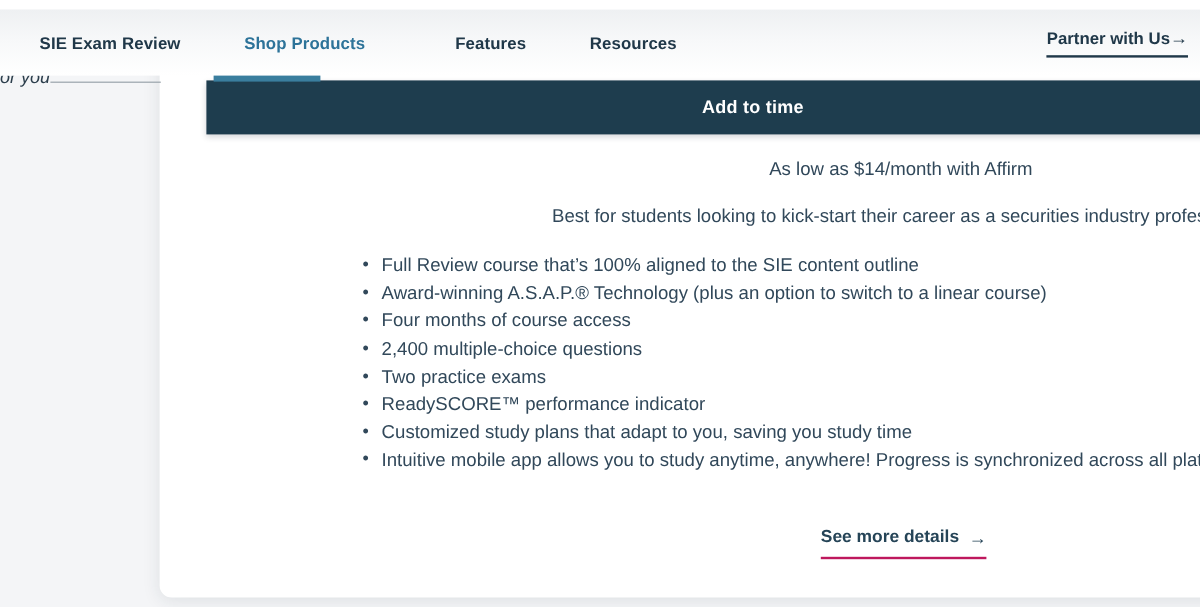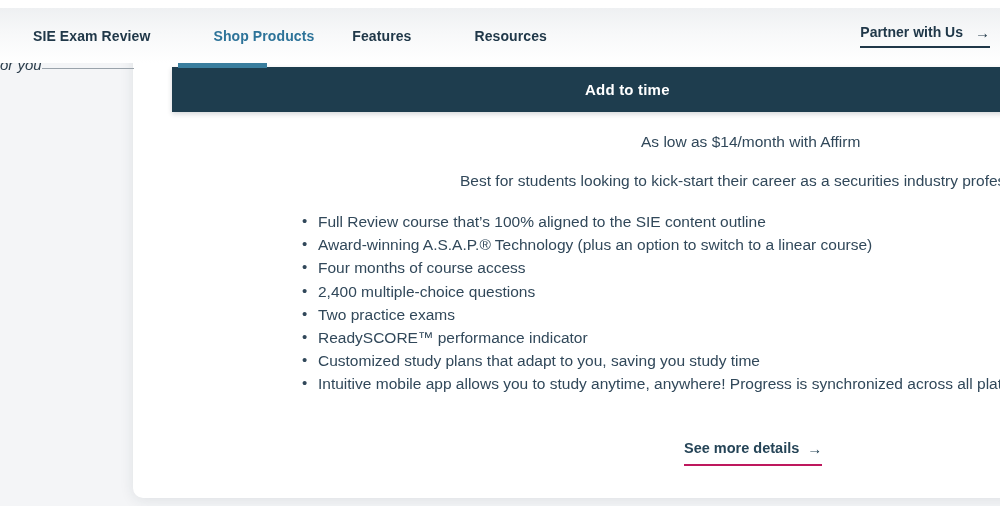--- a/index.html
+++ b/index.html
@@ -179,51 +179,51 @@
     background: linear-gradient(to bottom, #eef0f2 0%, #f7f8f9 45%, #ffffff 100%);
     z-index: 10;
     display: flex;
     align-items: center;
   }
   .nav-items {
     display: flex;
     align-items: center;
     height: 100%;
     padding-left: 33px;
-    gap: 18px;
+    gap: 8px;
   }
   .nav-item {
     font-size: 14px;
     font-weight: bold;
     color: #203849;
     height: 100%;
     display: flex;
     align-items: center;
     cursor: pointer;
     white-space: nowrap;
     letter-spacing: 0.1px;
   }
   .nav-item.sep-1 { margin-right: 45px; }
-  .nav-item.sep-2 { margin-right: 20px; }
+  .nav-item.sep-2 { margin-right: 67px; }
   .nav-item.sep-3 { margin-right: 45px; justify-content: flex-end; }
   .nav-item.active { color: #2d7399; }
 
   .nav-right {
     position: absolute;
     right: 10px;
     top: 16px;
     display: flex;
     flex-direction: column;
     align-items: flex-start;
     cursor: pointer;
   }
   .nav-right-inner {
     display: inline-flex;
     align-items: center;
-    gap: 12px;
+    gap: 0;
     font-size: 14px;
     font-weight: bold;
     color: #203849;
     white-space: nowrap;
     padding-bottom: 6px;
     border-bottom: 2px solid #203849;
   }
   .nav-right-inner .arrow { font-size: 15px; line-height: 1; }
 
   

